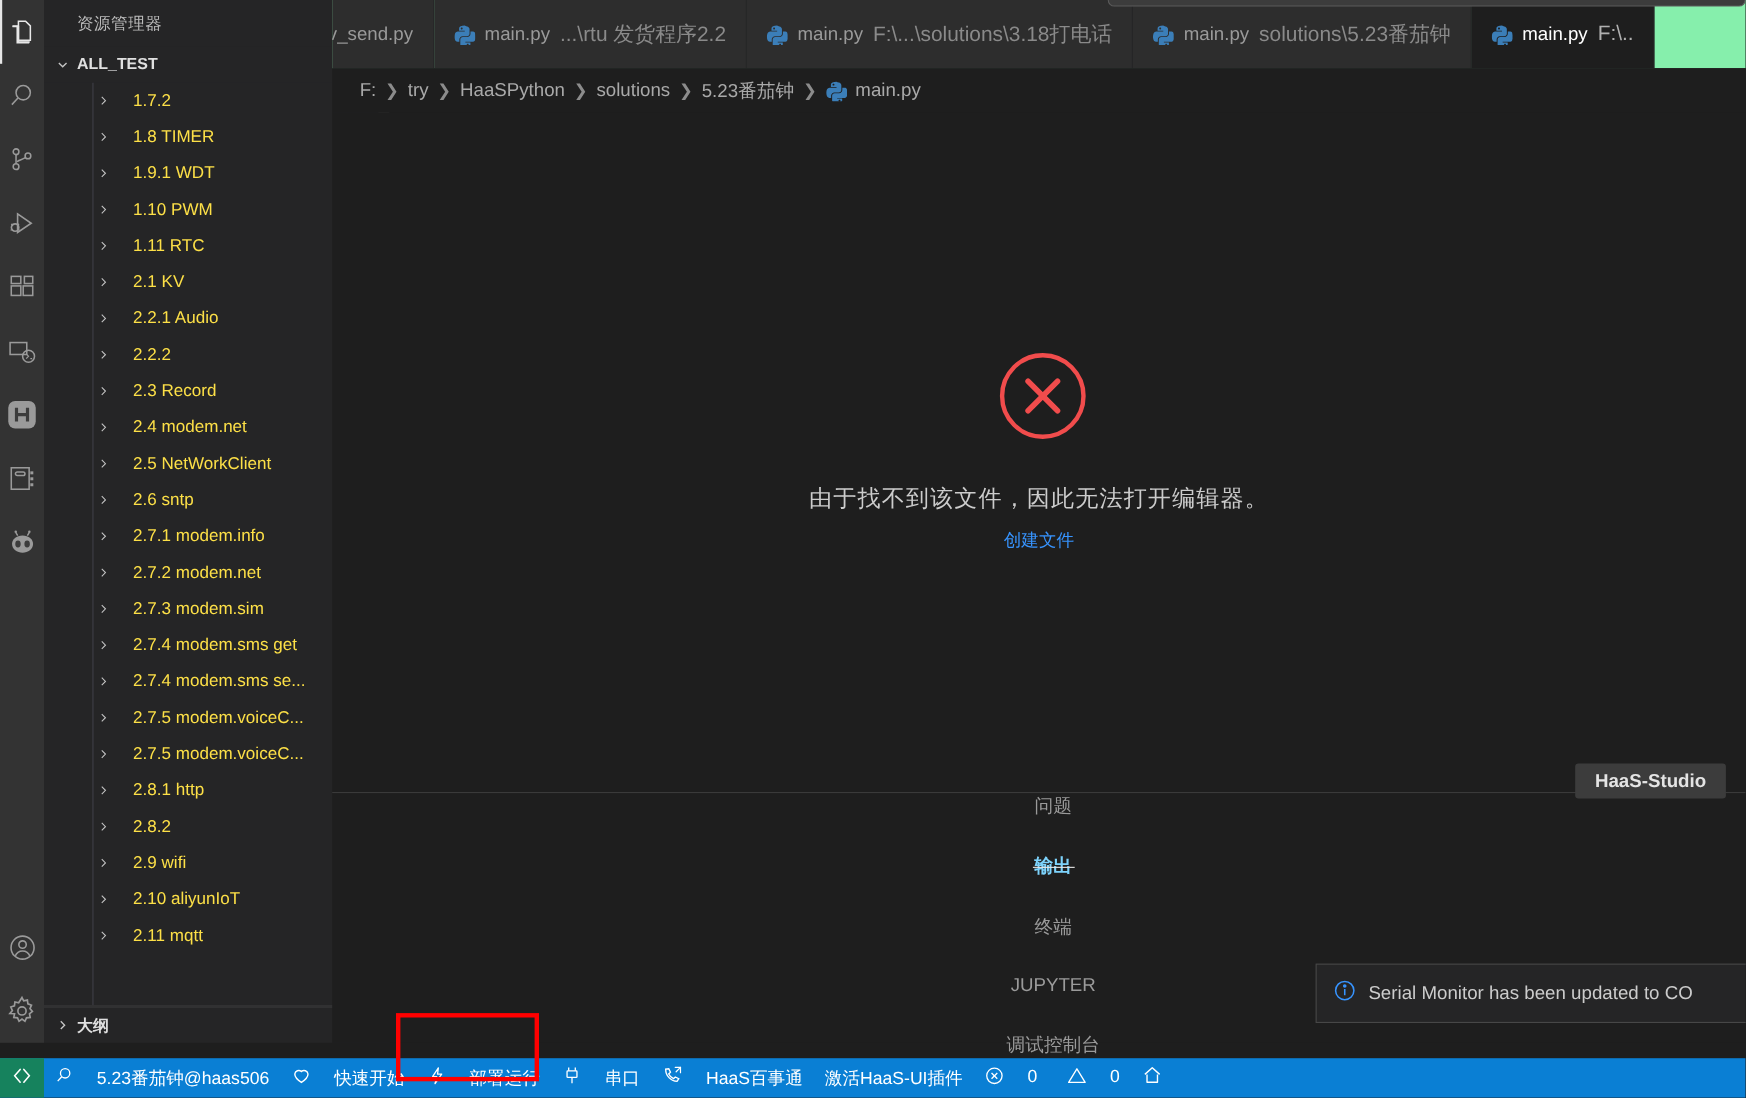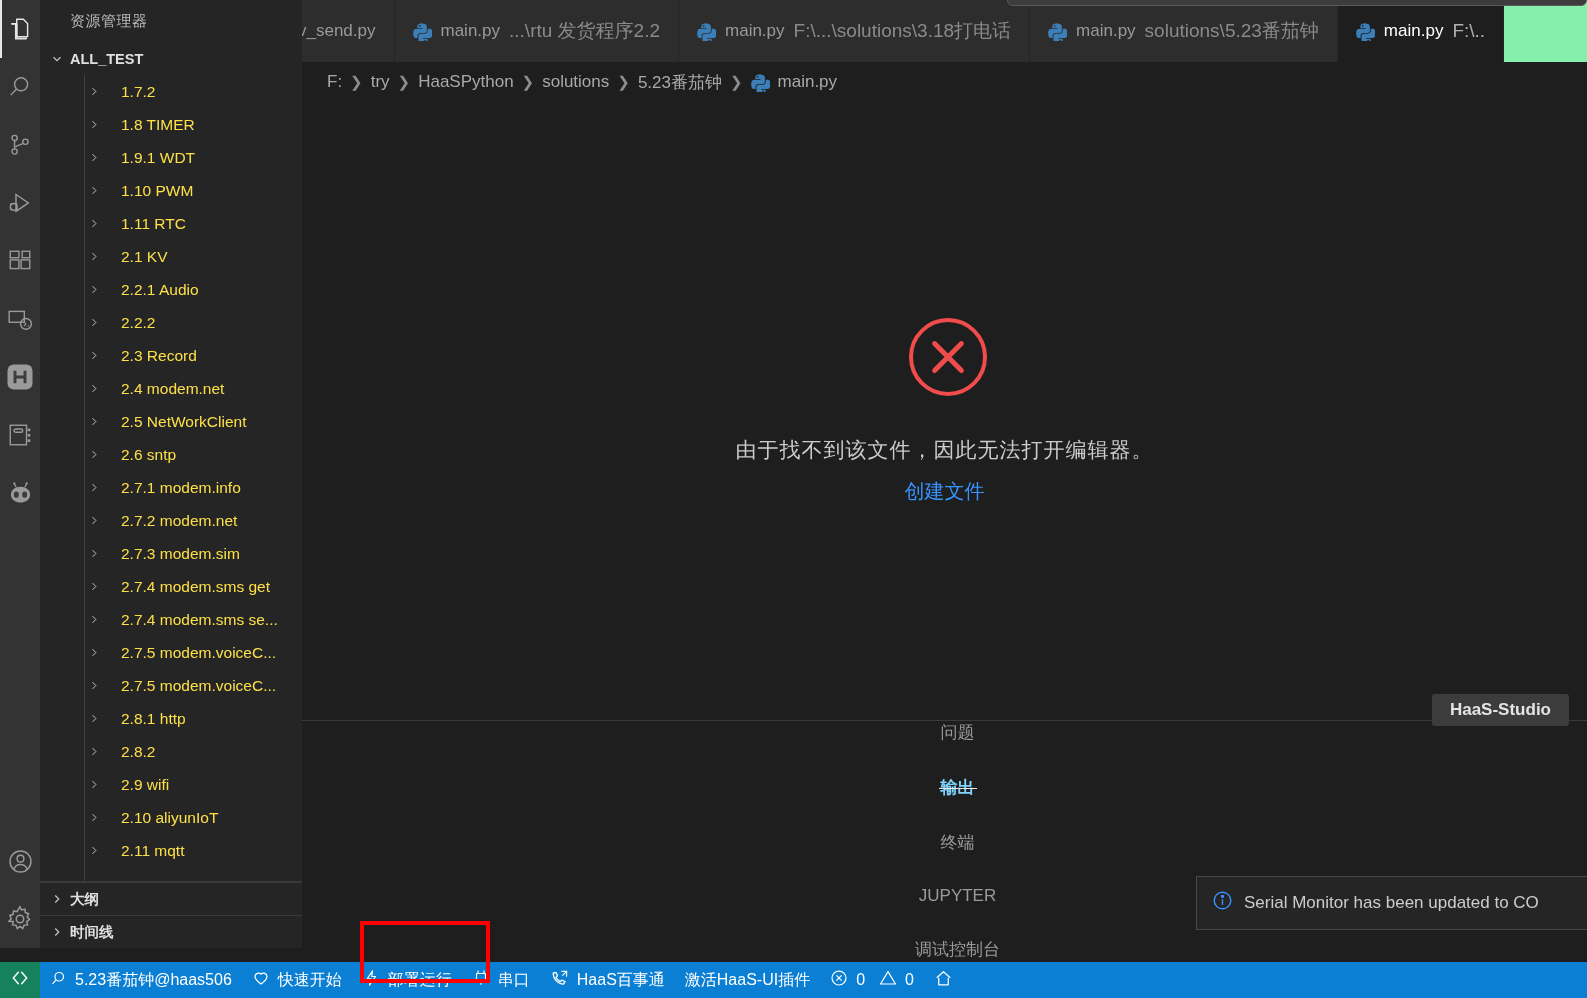--- a/index.html
+++ b/index.html
@@ -121,21 +121,21 @@
     width: 78px; height: 78px; border-radius: 50%;
     border: 4px solid #f14c4c;
     display: flex; align-items: center; justify-content: center;
     margin-bottom: 40px; margin-left: 6px;
   }
   #err-text {
     color: #cccccc; font-size: 21px; letter-spacing: 1px;
     margin-bottom: 14px;
   }
   #err-link {
-    color: #3794ff; font-size: 20px; text-decoration: none;
+    color: #3794ff; font-size: 16px; text-decoration: none;
   }
 
   
   #panel {
     position: absolute; left: 302px; top: 720px; right: 0; height: 228px;
     background: #1e1e1e; border-top: 1px solid #3a3a3a;
   }
   #panel-tabs {
     height: 55px; display: flex; align-items: center;
     padding-left: 26px; gap: 32px; flex-direction: column;
@@ -170,21 +170,21 @@
   #statusbar {
     position: absolute; left: 0; bottom: 0; width: 1587px; height: 36px;
     background: #0a7fd4; display: flex; align-items: center;
     color: #ffffff; font-size: 16px; white-space: nowrap;
   }
   #status-remote {
     background: #16825d; height: 36px; width: 40px;
     display: flex; align-items: center; justify-content: center;
   }
   .status-item {
-    display: flex; align-items: center; gap: 8px;
+    display: flex; align-items: center; gap: 21px;
     height: 24px; padding: 0 9px; margin: 0 1px;
   }
 
   
   #red-box {
     position: absolute; left: 360px; top: 921px; width: 130px; height: 62px;
     border: 4px solid #ff0000; pointer-events: none;
   }
 </style>
 </head>
@@ -517,28 +517,20 @@
       <div id="sidebar-scrollbar"></div>
     </div>
 
     <div class="section-header">
       <span class="twisty">
         <svg width="14" height="14" viewBox="0 0 16 16" fill="none" stroke="#c5c5c5" stroke-width="1.4">
             <path d="M6 4l4 4-4 4"></path>
           </svg>
       </span>
       <span>大纲</span>
-    </div>
-    <div class="section-header">
-      <span class="twisty">
-        <svg width="14" height="14" viewBox="0 0 16 16" fill="none" stroke="#c5c5c5" stroke-width="1.4">
-            <path d="M6 4l4 4-4 4"></path>
-          </svg>
-      </span>
-      <span>时间线</span>
     </div>
   </div>
 
   <div id="tabbar">
     <div id="palette-stub"></div>
   <div class="tab" style="margin-left: -22px;">
         <span>v_send.py</span>
       </div>
       <div class="tab">
         <svg class="py-icon" viewBox="0 0 24 24">

